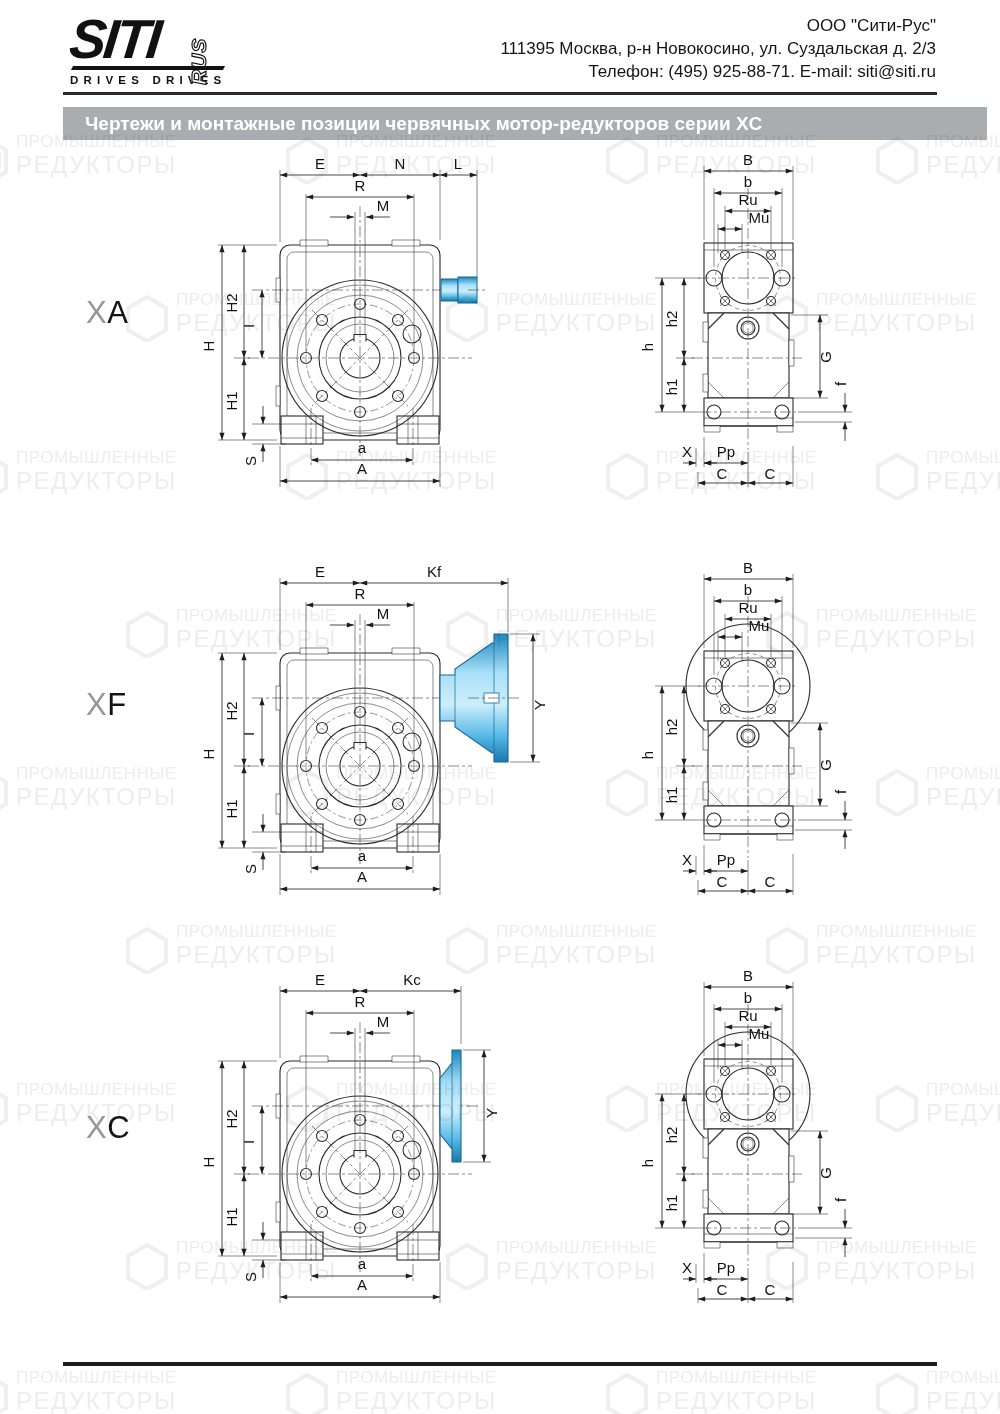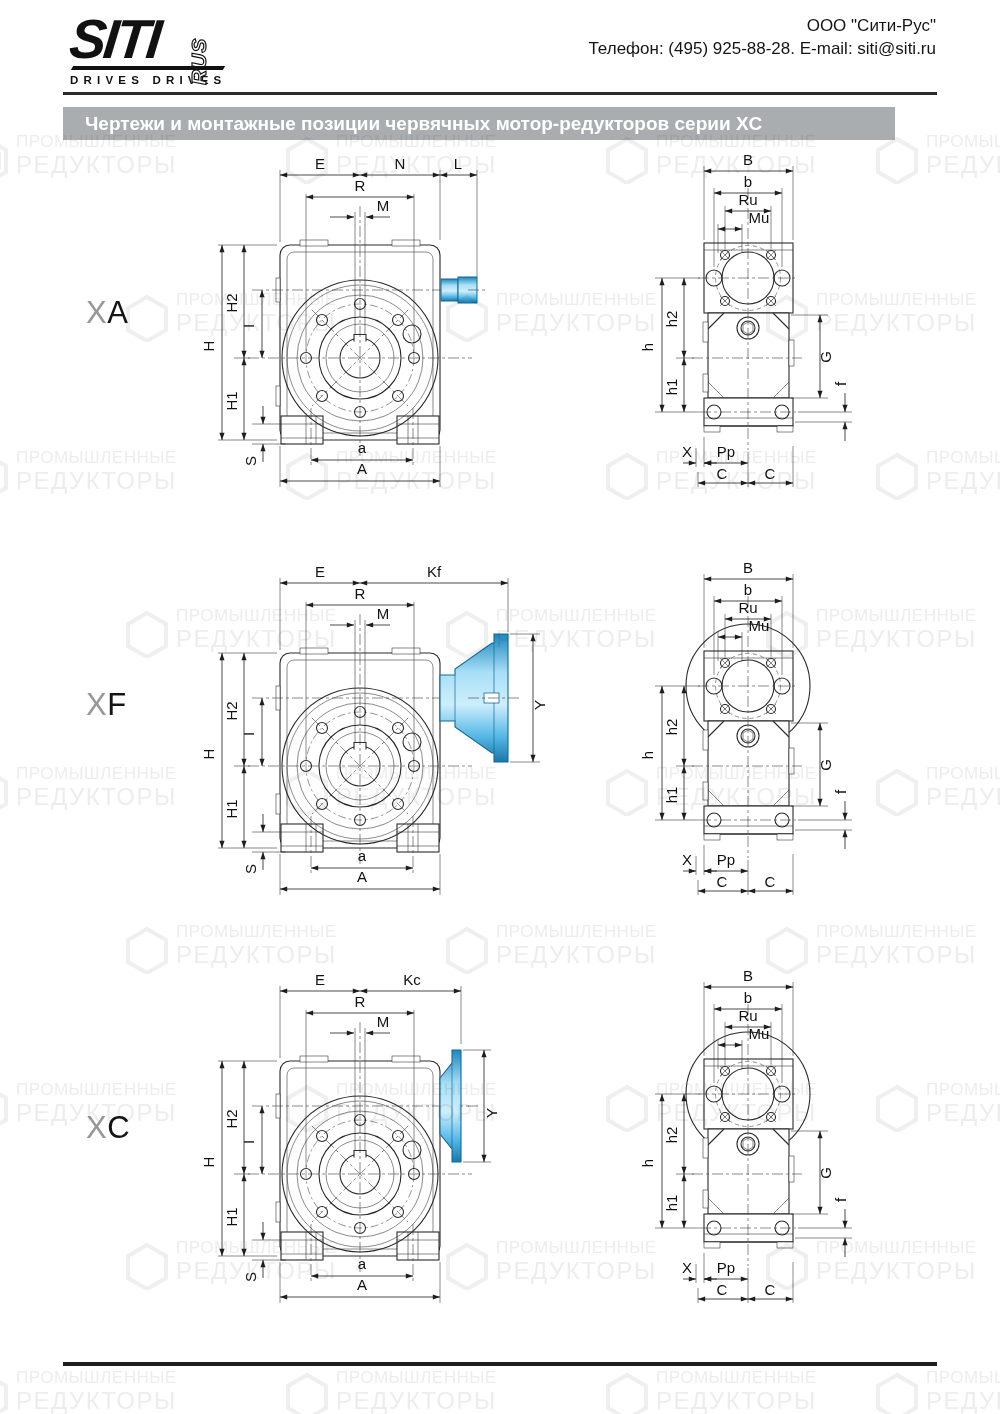--- a/index.html
+++ b/index.html
@@ -15,21 +15,21 @@
   .logo-siti{display:inline-block;font-style:italic;font-weight:900;font-size:55px;line-height:50px;
              letter-spacing:-3px;color:#111;transform:skewX(-6deg);}
   .logo-rus{position:absolute;left:141px;top:47px;transform:rotate(-90deg);transform-origin:left bottom;
             font-style:italic;font-weight:700;font-size:21px;letter-spacing:1px;color:#fff;
             -webkit-text-stroke:1.2px #111;}
   .logo-bar{width:152px;height:4px;background:#111;margin:2px 0 4px 2px;transform:skewX(-30deg);}
   .logo-sub{font-size:11.5px;font-weight:700;letter-spacing:5.2px;color:#111;}
   .hdr-right{position:absolute;right:64px;top:14px;text-align:right;z-index:2;color:#151515;
              font-size:17px;line-height:23px;}
   .hdr-rule{position:absolute;left:63px;top:92px;width:874px;height:3px;background:#2b2b2b;z-index:2;}
-  .title-bar{position:absolute;left:63px;top:107px;width:832px;height:33px;z-index:2;
+  .title-bar{position:absolute;left:63px;top:107px;width:924px;height:33px;z-index:2;
              display:flex;align-items:center;padding-left:22px;box-sizing:border-box;
              font-size:19px;font-weight:700;color:#fff;}
   .foot-rule{position:absolute;left:63px;top:1362px;width:874px;height:4px;background:#1d1d1d;z-index:2;}
   
   .vlabel{position:absolute;left:86px;z-index:2;font-size:31px;font-weight:400;letter-spacing:.5px;}
   .vx{color:#97979a;} .vb{color:#141414;}
   
   .row-svg{position:absolute;left:0;width:1000px;height:350px;z-index:1;}
   .ln{stroke:#2a2a2a;stroke-width:1.1;fill:none}
   .lnf{stroke:#2a2a2a;stroke-width:1.1;fill:#fff}
@@ -539,21 +539,22 @@
     </div>
 
   <div class="logo">
     <span class="logo-siti">SITI</span>
     <span class="logo-rus">RUS</span>
     <div class="logo-bar"></div>
     <div class="logo-sub">DRIVES DRIVES</div>
   </div>
   <div class="hdr-right">
     <div>ООО "Сити-Рус"</div>
-    <div>Телефон: (495) 925-88-28. E-mail: siti@siti.ru</div>
+    <div>111395 Москва, р-н Новокосино, ул. Суздальская д. 2/3</div>
+    <div>Телефон: (495) 925-88-71. E-mail: siti@siti.ru</div>
   </div>
   <div class="hdr-rule"></div>
   <div class="title-bar" style="background:#a9adb0">
     <span>Чертежи и монтажные позиции червячных мотор-редукторов серии XC</span>
   </div>
 
   <div class="vlabel" style="top:295px"><span class="vx">X</span><span class="vb">A</span></div>
   <div class="vlabel" style="top:687px"><span class="vx">X</span><span class="vb">F</span></div>
   <div class="vlabel" style="top:1110px"><span class="vx">X</span><span class="vb">C</span></div>
 

